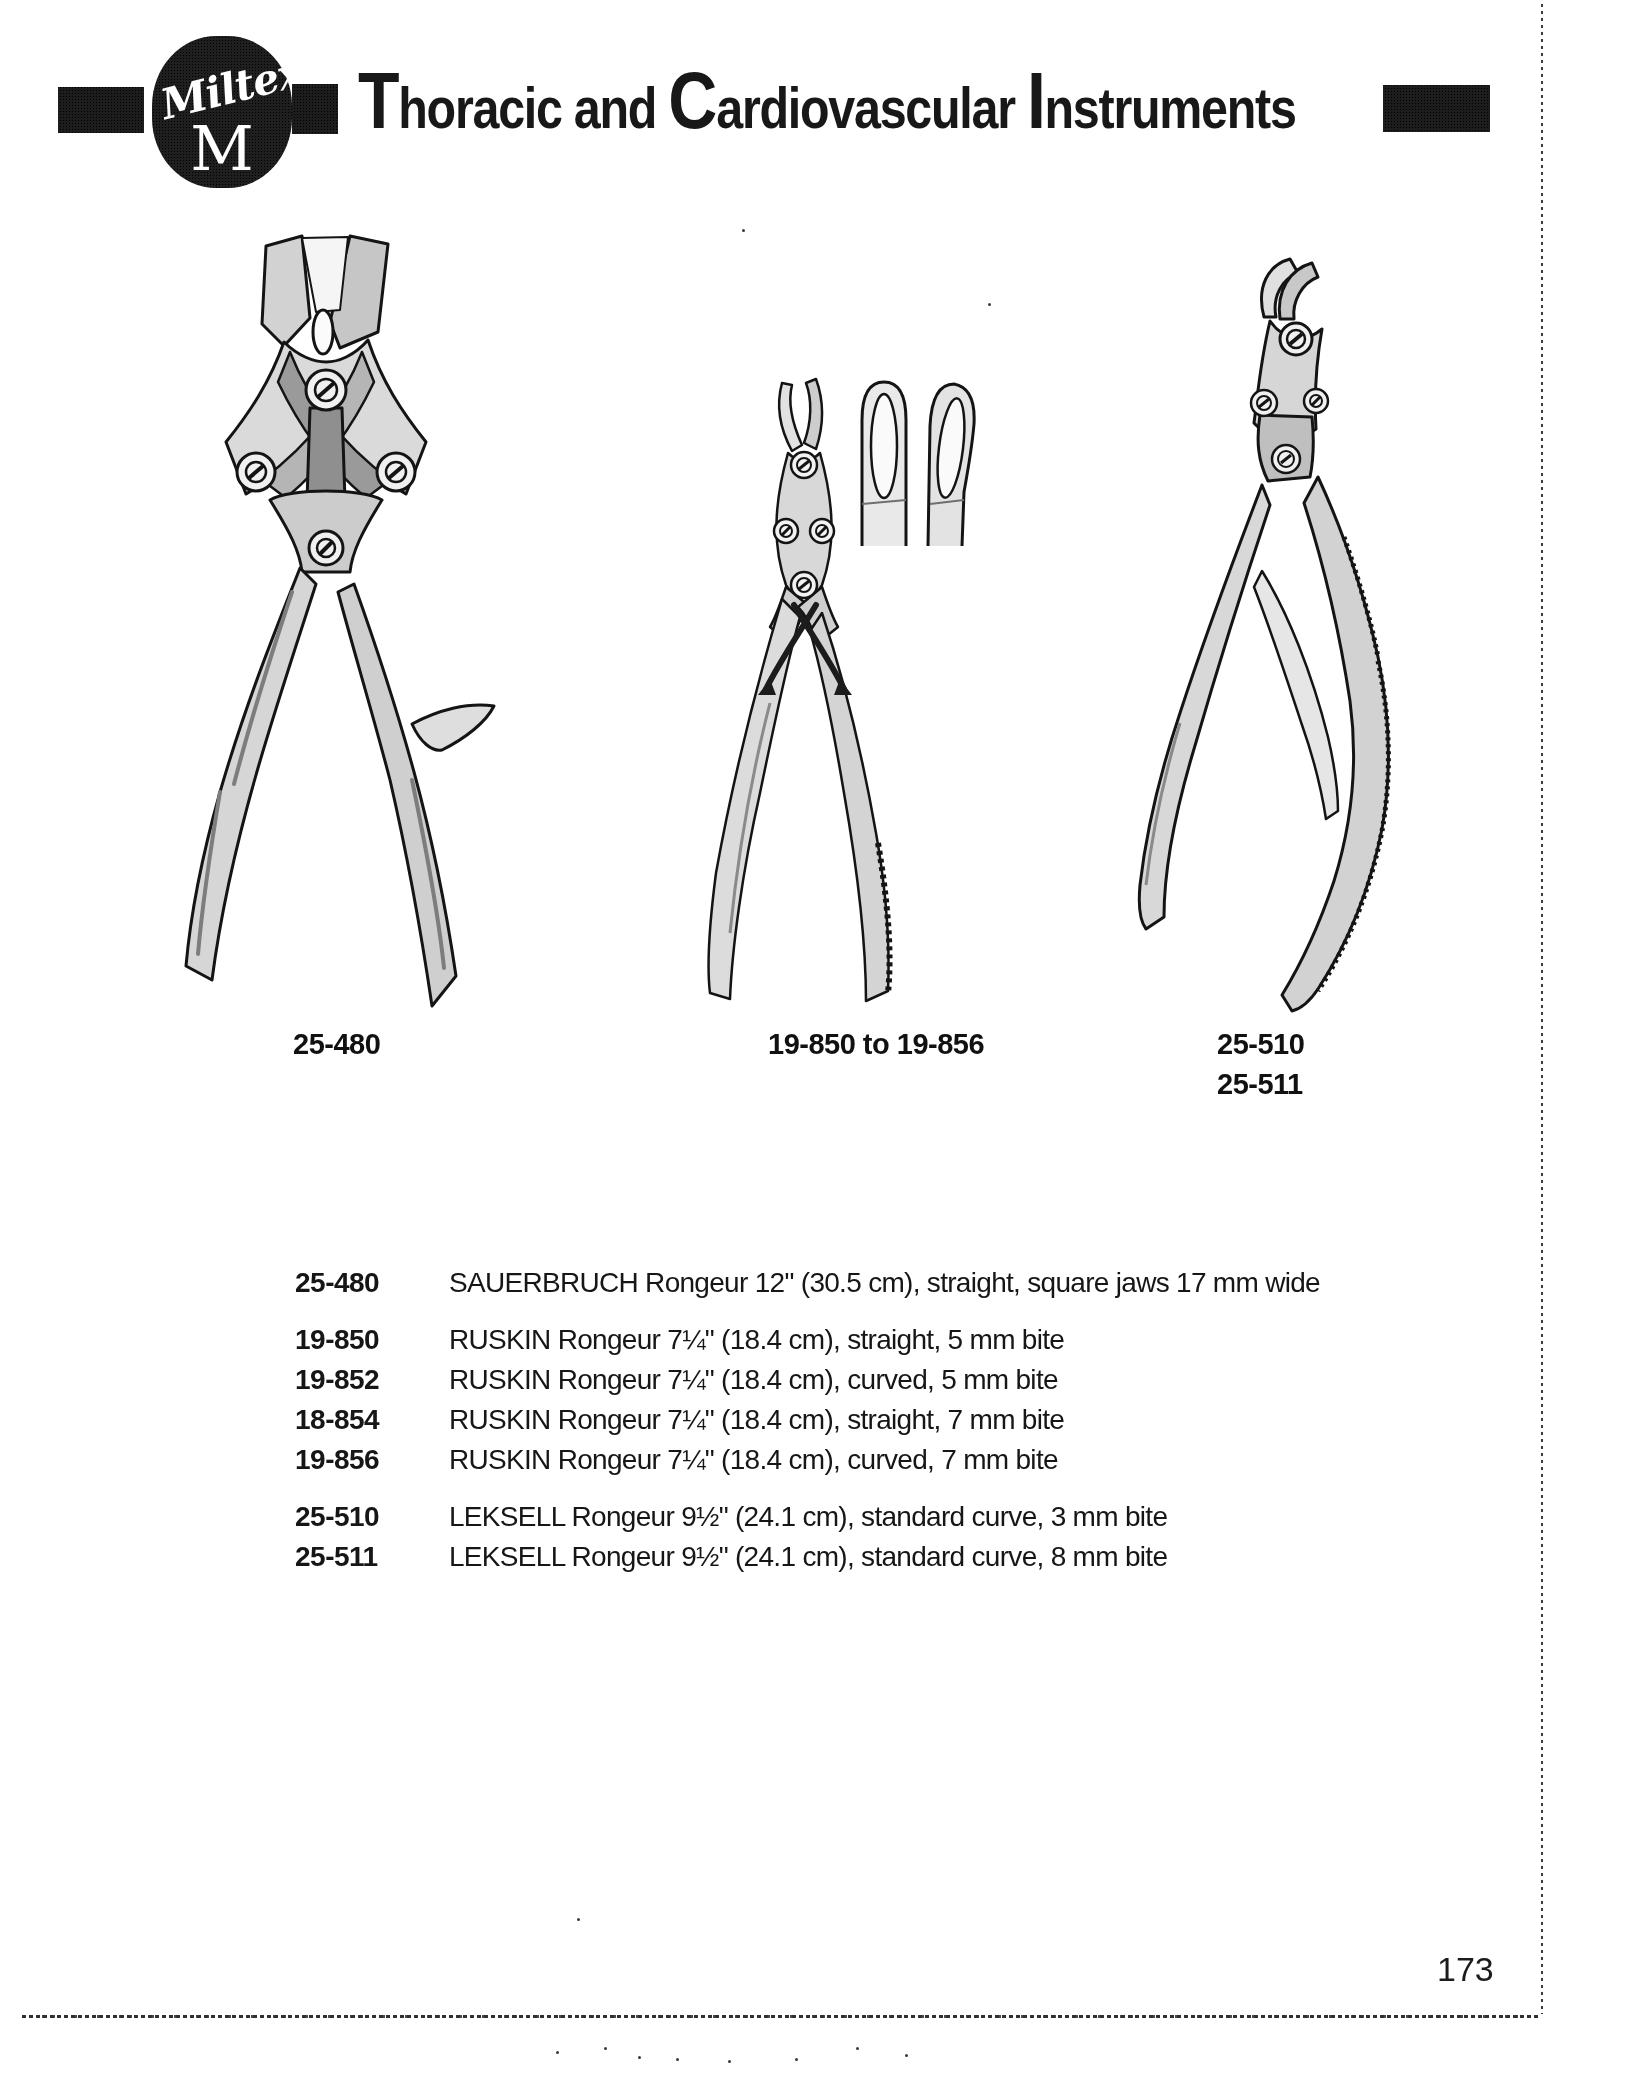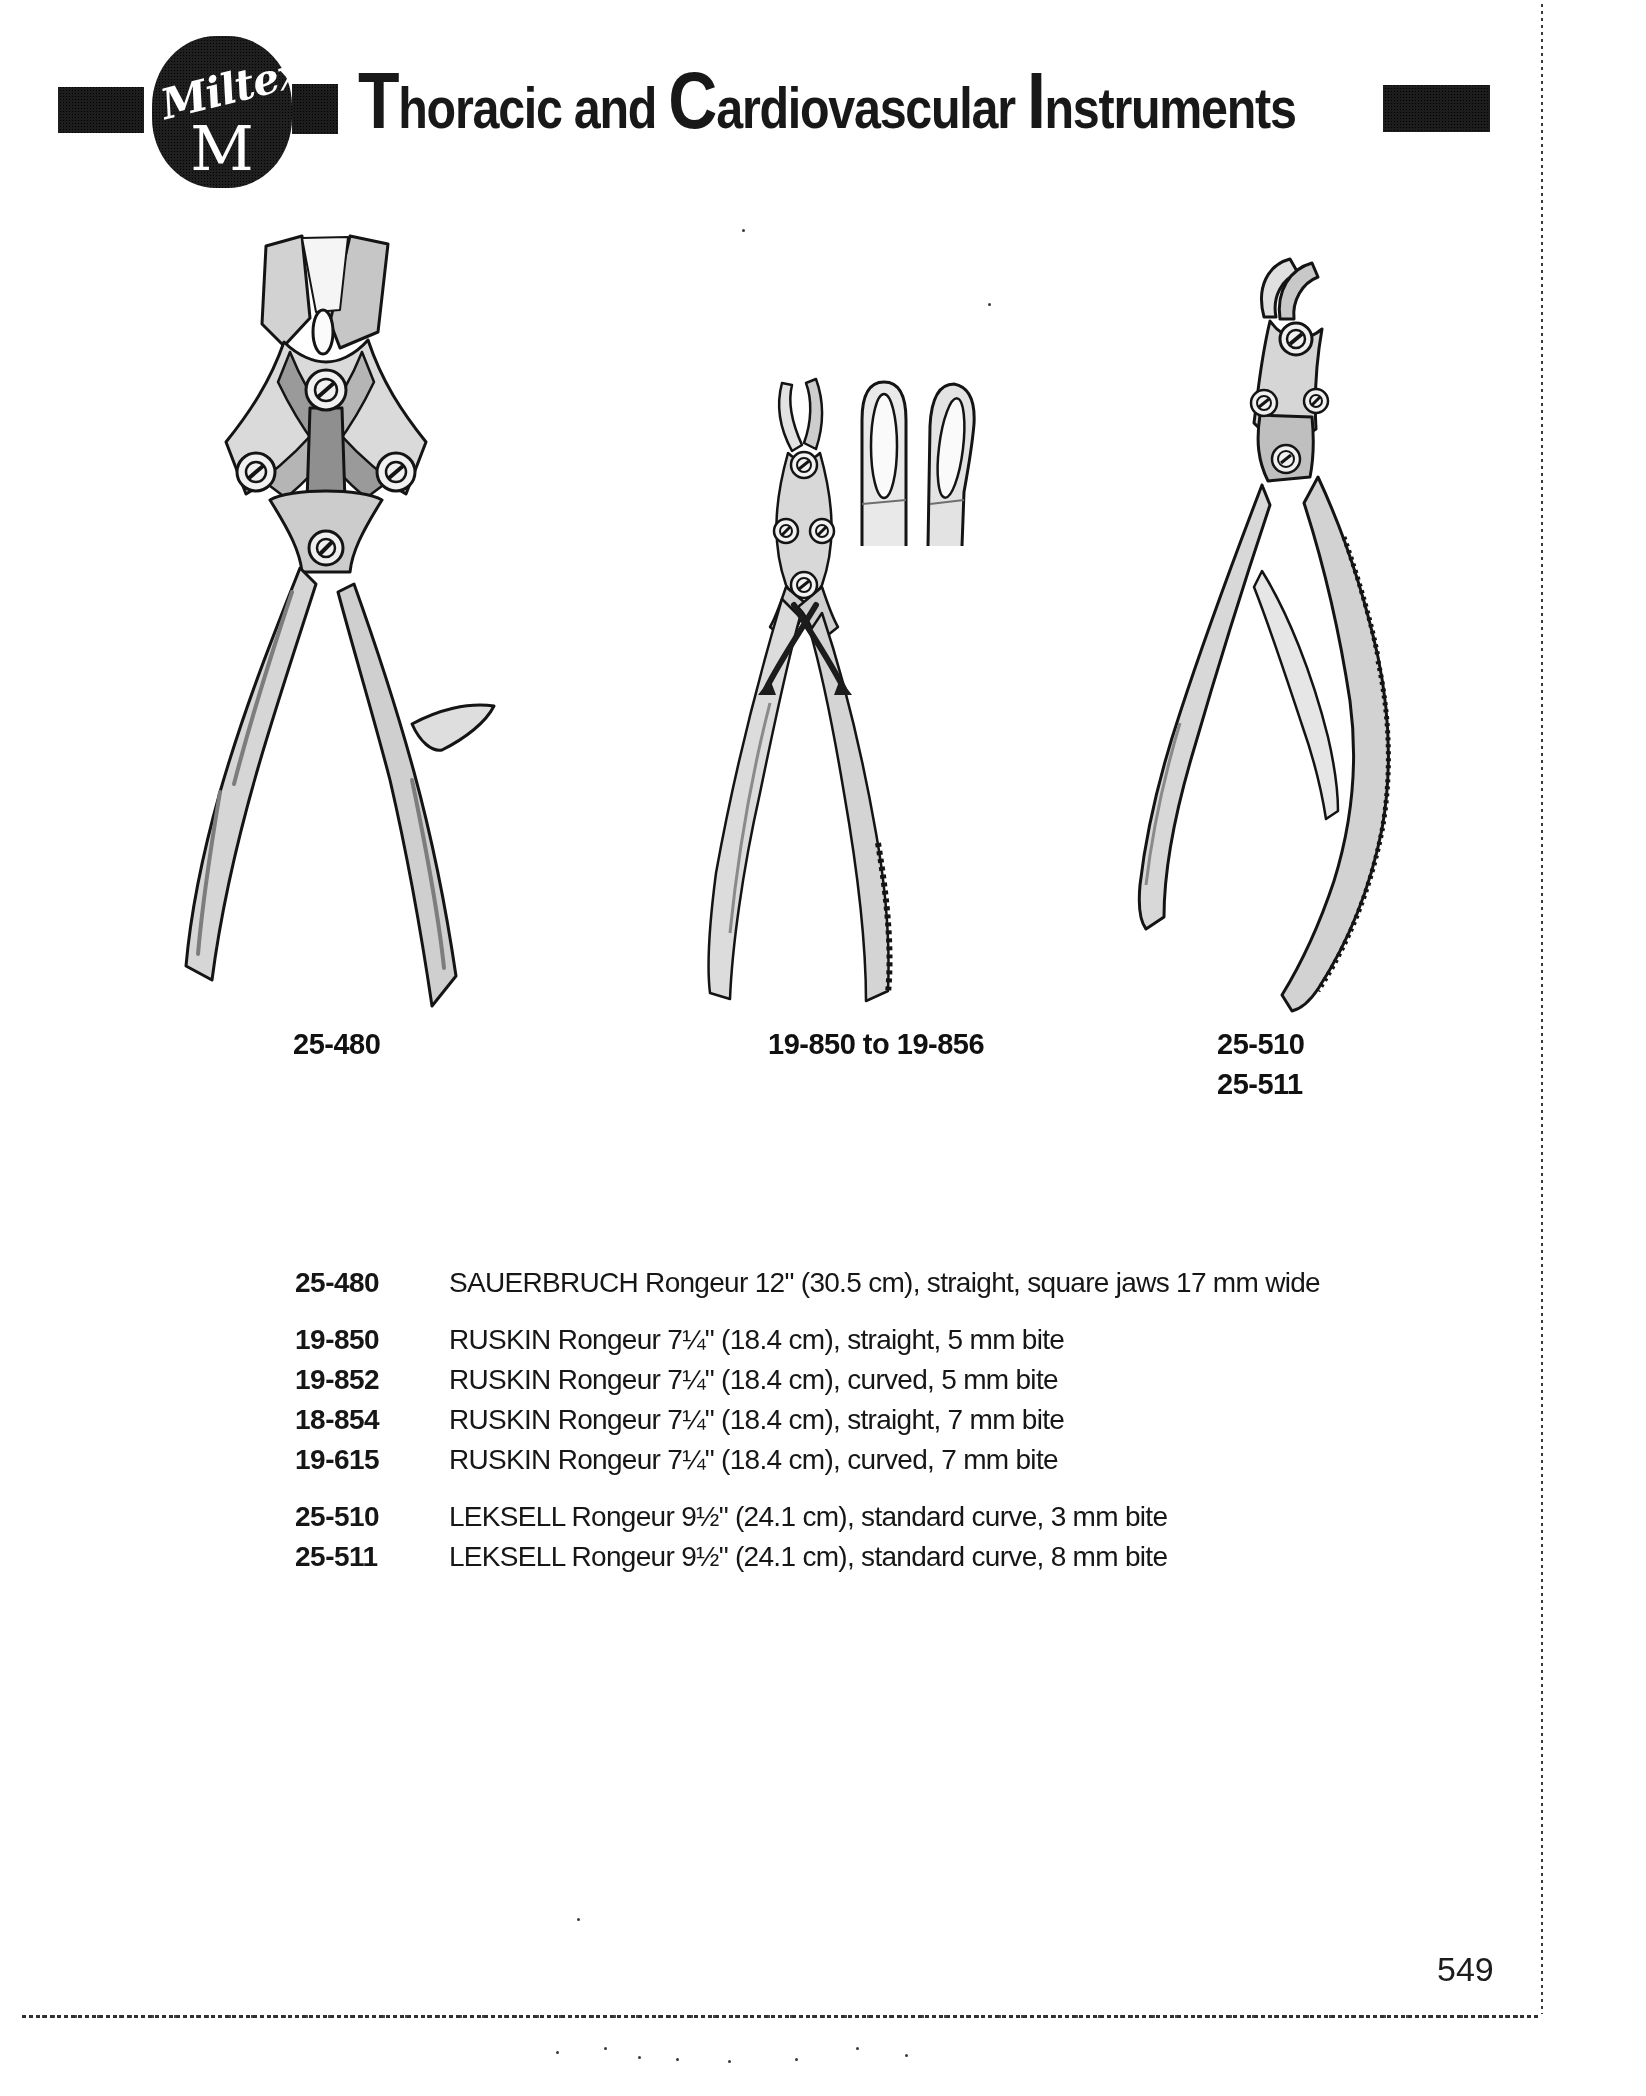--- a/index.html
+++ b/index.html
@@ -294,35 +294,35 @@
     </div>
     <div class="prow">
       <span class="pcode">19-852</span>
       <span class="pdesc">RUSKIN Rongeur 7¼" (18.4 cm), curved, 5 mm bite</span>
     </div>
     <div class="prow">
       <span class="pcode">18-854</span>
       <span class="pdesc">RUSKIN Rongeur 7¼" (18.4 cm), straight, 7 mm bite</span>
     </div>
     <div class="prow">
-      <span class="pcode">19-615</span>
+      <span class="pcode">19-856</span>
       <span class="pdesc">RUSKIN Rongeur 7¼" (18.4 cm), curved, 7 mm bite</span>
     </div>
     <div class="pgap"></div>
     <div class="prow">
       <span class="pcode">25-510</span>
       <span class="pdesc">LEKSELL Rongeur 9½" (24.1 cm), standard curve, 3 mm bite</span>
     </div>
     <div class="prow">
       <span class="pcode">25-511</span>
       <span class="pdesc">LEKSELL Rongeur 9½" (24.1 cm), standard curve, 8 mm bite</span>
     </div>
   </div>
 
-  <div class="page-number">549</div>
+  <div class="page-number">173</div>
   <div class="dotted-v"></div>
   <div class="dotted-h"></div>
 
   <div class="speck" style="left:742px;top:229px;"></div>
   <div class="speck" style="left:988px;top:303px;"></div>
   <div class="speck" style="left:577px;top:1918px;"></div>
   <div class="speck" style="left:556px;top:2051px;"></div>
   <div class="speck" style="left:604px;top:2047px;"></div>
   <div class="speck" style="left:638px;top:2056px;"></div>
   <div class="speck" style="left:676px;top:2058px;"></div>

